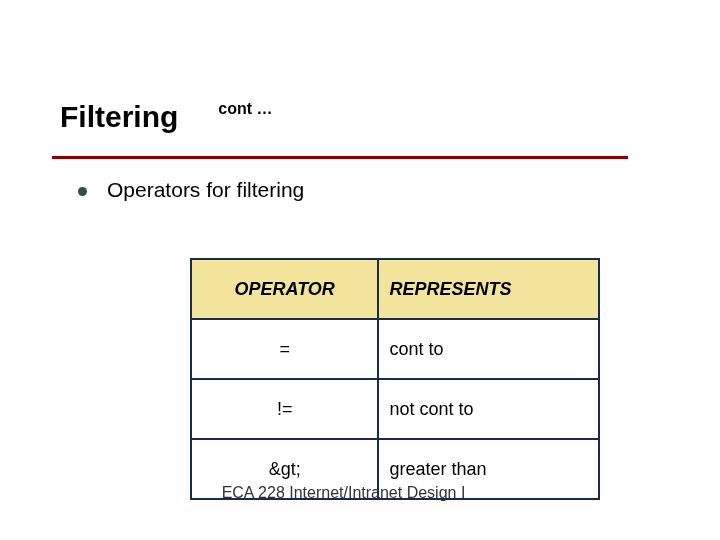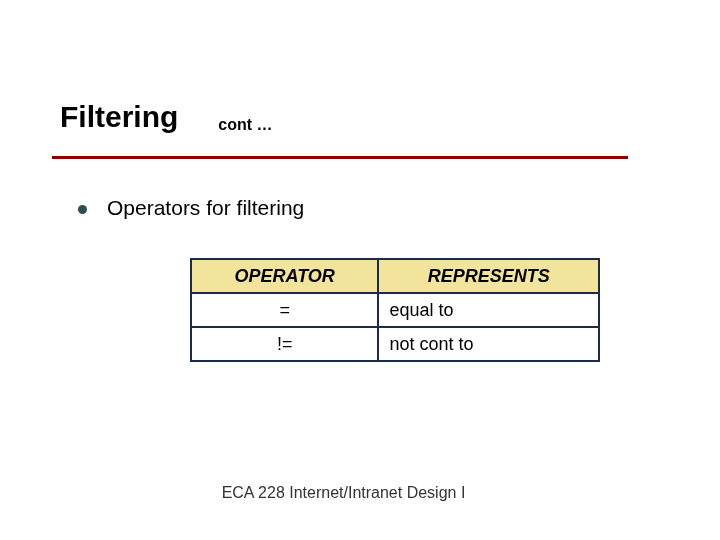--- a/index.html
+++ b/index.html
@@ -16,42 +16,42 @@
   .slide {
     width: 720px;
     height: 540px;
     position: relative;
   }
   .title-row {
     position: absolute;
     top: 100px;
     left: 60px;
     display: flex;
-    align-items: flex-end;
+    align-items: flex-start;
   }
   .title-main {
     font-size: 30px;
     font-weight: bold;
     margin-right: 40px;
   }
   .title-sub {
     font-size: 16px;
     font-weight: bold;
   }
   .accent-line {
     position: absolute;
     top: 156px;
     left: 52px;
     width: 576px;
     height: 3px;
     background: #8b0000; 
   }
   .bullet-row {
     position: absolute;
-    top: 196px;
+    top: 178px;
     left: 78px;
     display: flex;
     align-items: center;
     font-size: 21px;
   }
   .bullet-dot {
     width: 9px;
     height: 9px;
     border-radius: 50%;
     background: #2f4f4f;
@@ -64,35 +64,34 @@
     left: 190px;
     width: 410px;
   }
   table {
     border-collapse: collapse;
     width: 100%;
   }
   th, td {
     border: 2px solid #1b2b4a;
     font-size: 18px;
-    padding: 4px 10px;
+    padding: 17px 10px;
     text-align: left;
     vertical-align: middle;
     height: 24px;
   }
   th {
     background: #f2e49b;
     font-style: italic;
     font-weight: bold;
   }
   th:first-child {
     text-align: center;
   }
   th:last-child {
-    text-align: center;
     margin-top: 32px;
   }
   td.op {
     text-align: center;
   }
   .footer {
     position: absolute;
     bottom: 38px;
     left: 0;
     width: 687px;
@@ -122,25 +121,29 @@
     <table>
       <thead>
         <tr>
           <th>OPERATOR</th>
           <th>REPRESENTS</th>
         </tr>
       </thead>
       <tbody>
         <tr>
           <td class="op">=</td>
-          <td>equal to</td>
+          <td>cont to</td>
         </tr>
         <tr>
           <td class="op">!=</td>
           <td>not cont to</td>
+        </tr>
+        <tr>
+          <td class="op">&amp;gt;</td>
+          <td>greater than</td>
         </tr>
       </tbody>
     </table>
   </div>
 
   <div class="footer">
     <span>ECA 228  Internet/Intranet Design I</span>
   </div>
 
 </div>

